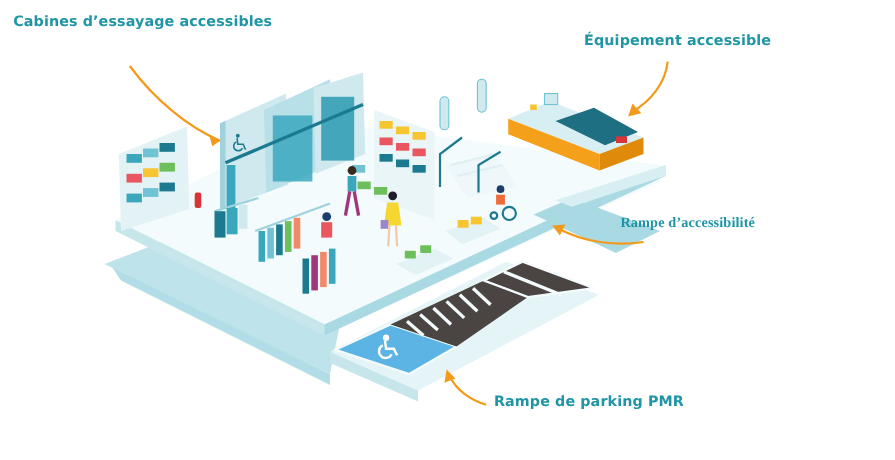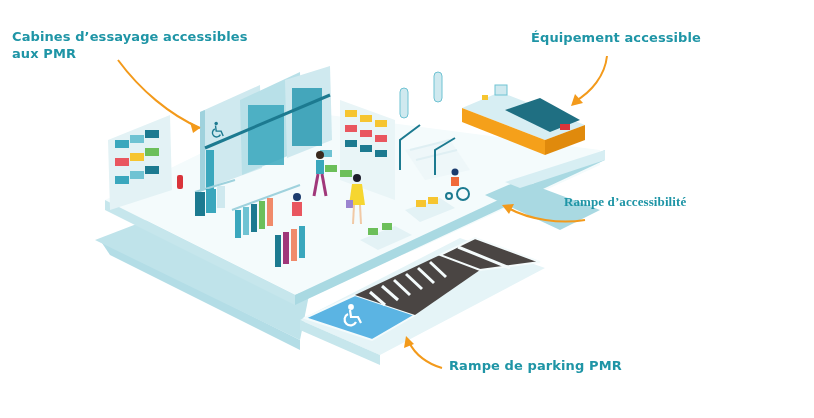--- a/index.html
+++ b/index.html
@@ -1,20 +1,20 @@
 <!DOCTYPE html>
 <html><head>
 <meta charset="utf-8">
 <style>
   html, body { margin: 0; padding: 0; background: #ffffff; }
   body { width: 814px; height: 418px; position: relative; overflow: hidden;
          font-family: "DejaVu Sans", "Liberation Sans", sans-serif; }
   .label { position: absolute; color: #1f95a6; font-weight: bold; font-size: 13px;
            line-height: 17px; letter-spacing: 0.1px; white-space: nowrap; }
-  #lbl-cabines { left: 12px; top: 28px; width: 224px; }
+  #lbl-cabines { left: 12px; top: 12px; width: 224px; text-align: center; }
   #lbl-equip { left: 531px; top: 29px; }
   #lbl-rampe { left: 564px; top: 193px; font-family: Liberation Serif, serif; }
   #lbl-parking { left: 449px; top: 357px; }
   svg.scene { position: absolute; left: 0; top: 0; }
 </style>
 </head>
 <body>
 
 <svg class="scene" width="814" height="418" viewBox="0 0 814 418" xmlns="http://www.w3.org/2000/svg">
 
@@ -172,17 +172,16 @@
     <polygon points="571,106 575,94 583,103" fill="#f39a1b" stroke="none"></polygon>
     <path d="M585,220 C560,224 530,220 508,208"></path>
     <polygon points="502,205 514,204 509,214" fill="#f39a1b" stroke="none"></polygon>
     <path d="M442,368 C428,364 415,355 409,342"></path>
     <polygon points="406,336 404,348 414,344" fill="#f39a1b" stroke="none"></polygon>
   </g>
 </svg>
 
 <div class="label" id="lbl-cabines">
   <div>Cabines d’essayage accessibles</div>
-  <div>aux PMR</div>
 </div>
 <div class="label" id="lbl-equip">Équipement accessible</div>
 <div class="label" id="lbl-rampe">Rampe d’accessibilité</div>
 <div class="label" id="lbl-parking">Rampe de parking PMR</div>
 
 </body></html>

